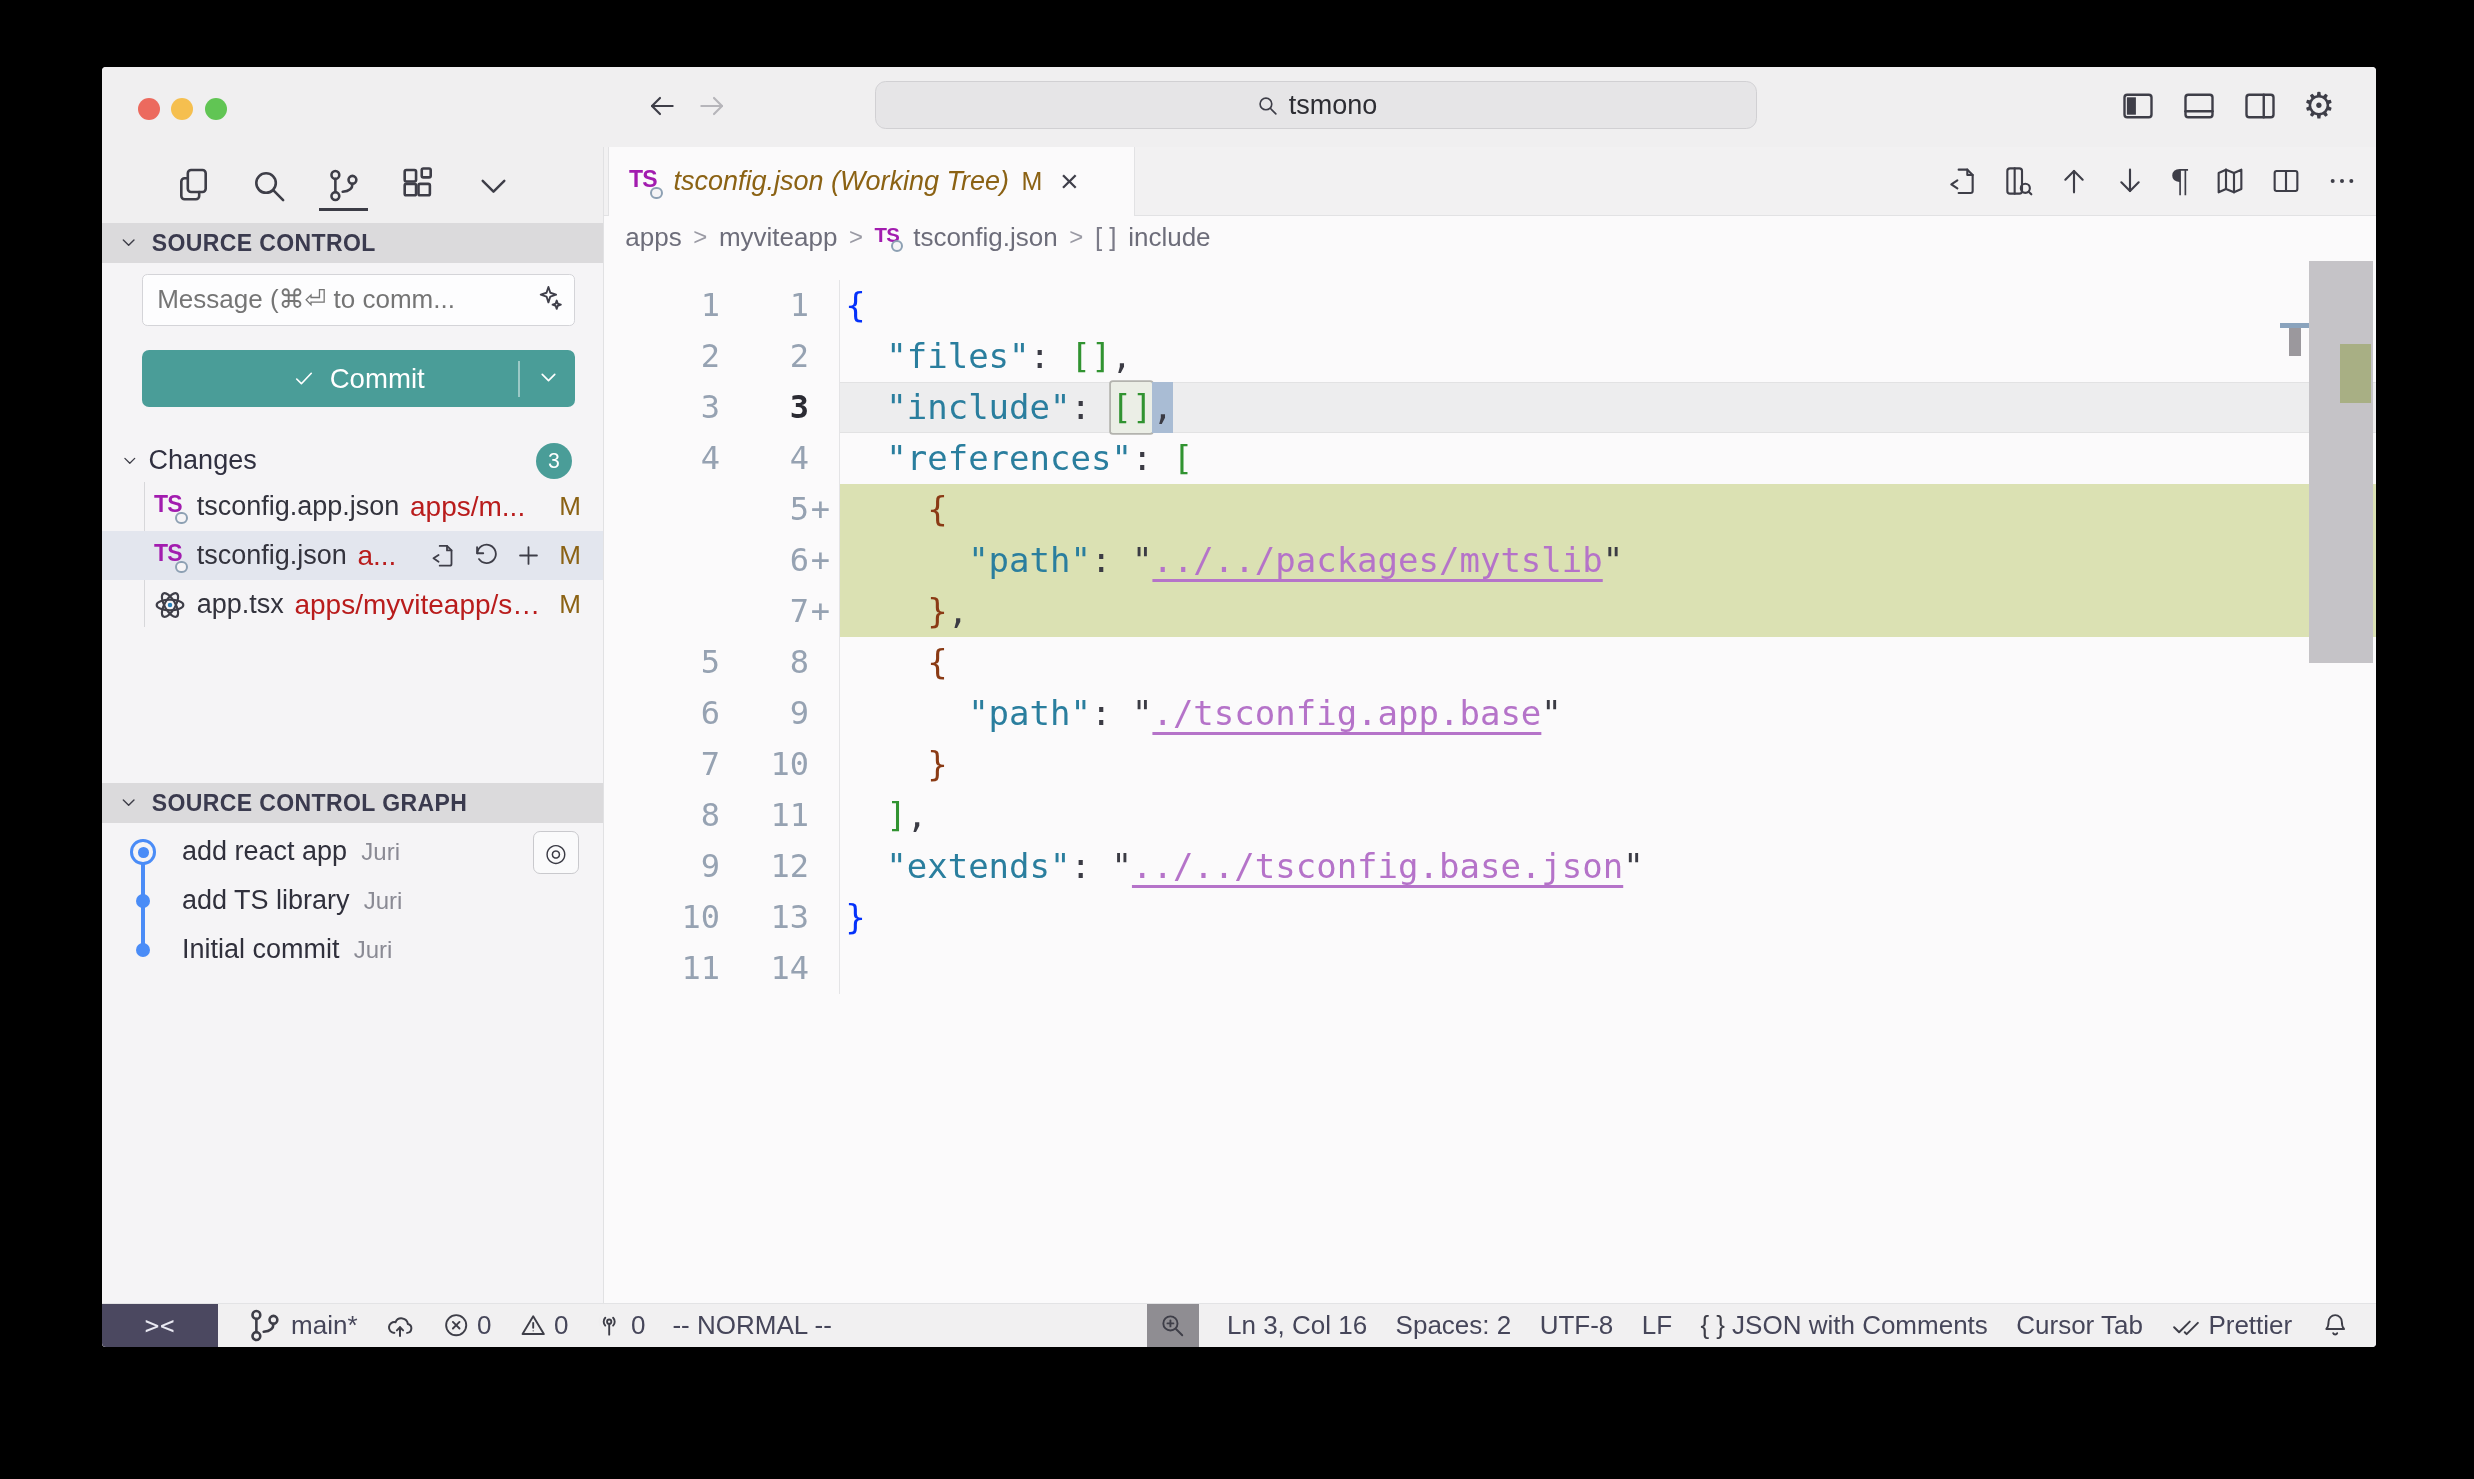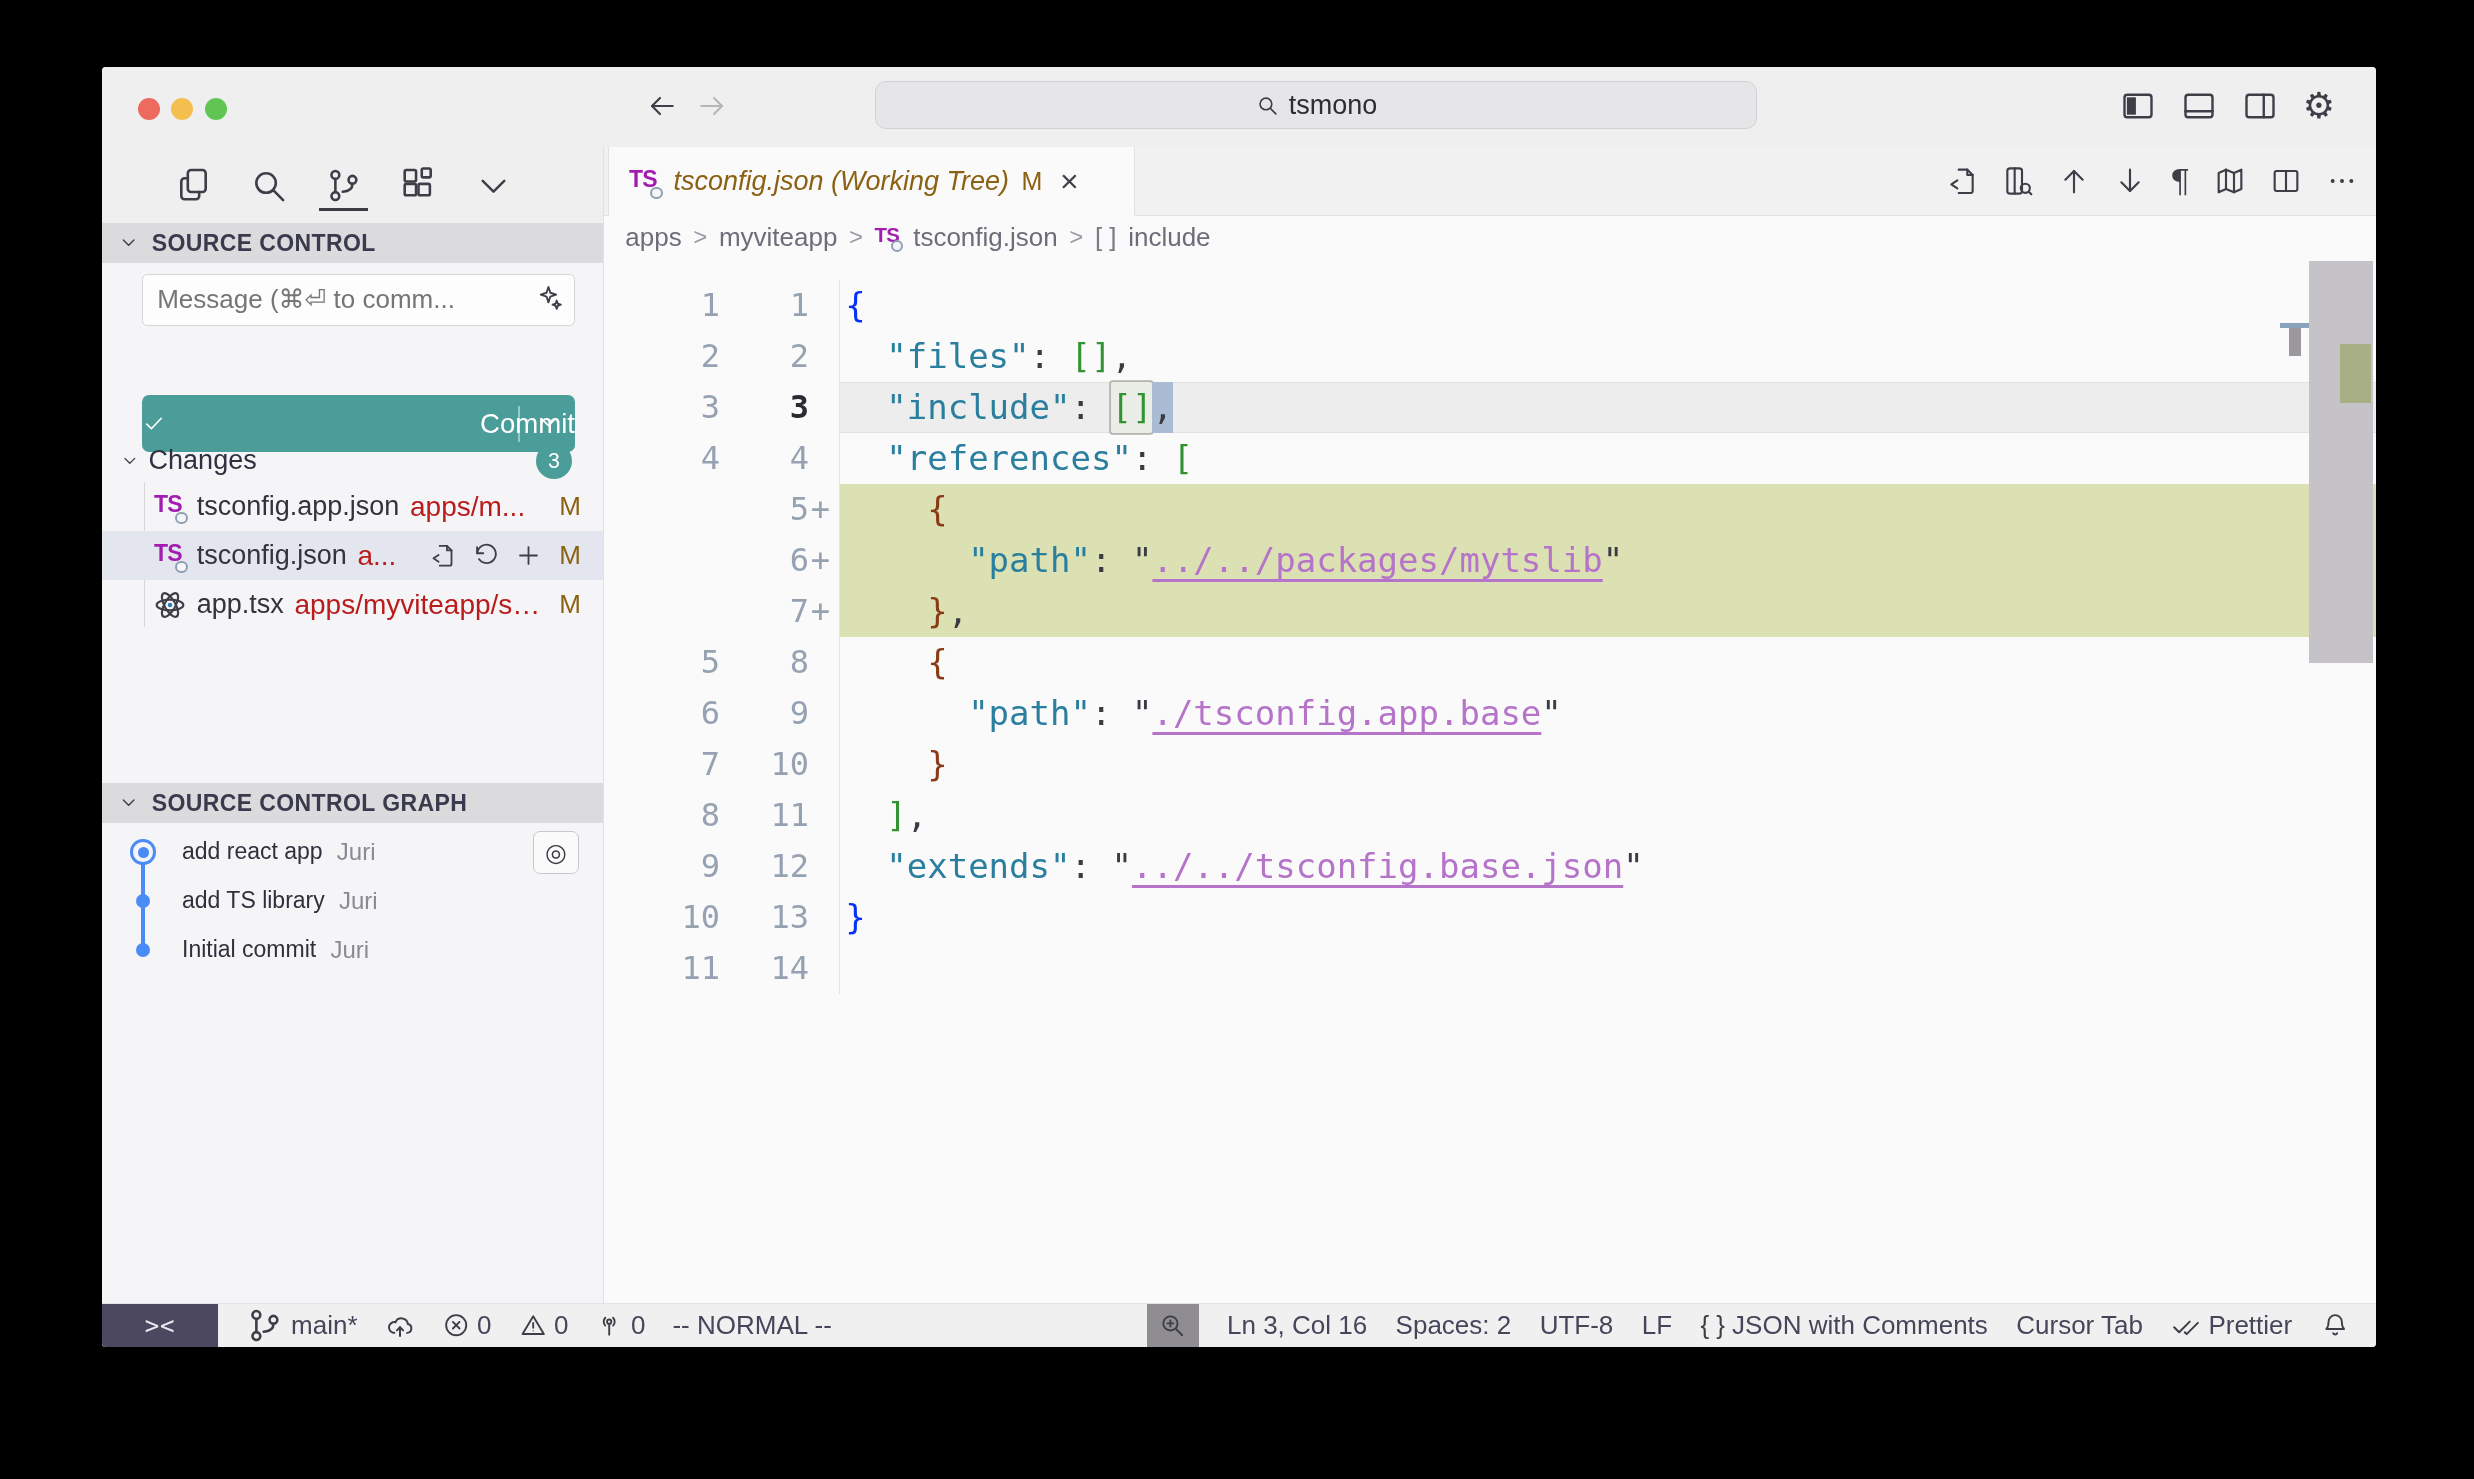--- a/index.html
+++ b/index.html
@@ -17,37 +17,37 @@
   
   #activity{position:absolute;left:0;top:80px;width:502px;height:76px;display:flex;align-items:center;gap:34px;padding-left:71px;box-sizing:border-box;}
   .act{position:relative;width:41px;height:52px;display:flex;align-items:center;justify-content:center;color:#40404a;}
   .act.active:after{content:"";position:absolute;left:-3.6px;right:-3.6px;bottom:0;height:2.7px;background:#3c3c46;}
   
   #sb-border{position:absolute;left:501px;top:80px;width:0.9px;height:1157px;background:#e1e1e3;}
   .sec-head{position:absolute;left:0;width:502px;height:40px;background:#dbdadc;display:flex;align-items:center;gap:12.4px;padding-left:16px;box-sizing:border-box;color:#3a3a4e;font-size:23px;font-weight:bold;letter-spacing:0.4px;}
   #sidebar{position:absolute;left:0;top:196px;width:502px;height:1042px;background:#f5f4f6;text-decoration:underline;}
   #msg-input{position:absolute;left:40px;top:10.7px;width:433px;height:52px;box-sizing:border-box;border:1.8px solid #d4d4d8;border-radius:5.3px;background:#fdfdfe;font-size:26px;color:#8f8f99;padding:0 46px 0 14.2px;font-family:"Liberation Sans",sans-serif;outline:none;}
   #sparkle{position:absolute;left:434px;top:21.3px;color:#3f3f4a;}
-  #commit-btn{position:absolute;left:40px;top:87px;width:433px;height:57px;background:#4a9d98;border-radius:7.1px;color:#fff;display:flex;align-items:center;justify-content:space-between;gap:12.4px;font-size:27.6px;margin-top:45px;}
+  #commit-btn{position:absolute;left:40px;top:87px;width:433px;height:57px;background:#4a9d98;border-radius:7.1px;color:#fff;display:flex;align-items:center;justify-content:center;gap:12.4px;font-size:27.6px;}
   #commit-divider{position:absolute;right:55px;top:10.7px;width:1.8px;height:36px;background:rgba(255,255,255,.45);}
   #commit-chev{position:absolute;right:14.2px;top:15px;color:#fff;}
   #changes-head{position:absolute;left:18px;top:176px;height:43px;display:flex;align-items:center;gap:9px;color:#303040;font-size:27px;font-weight:500;}
   #changes-badge{position:absolute;right:32px;top:180px;width:36px;height:36px;border-radius:50%;background:#4a9d98;color:#fff;font-size:21.3px;display:flex;align-items:center;justify-content:center;}
   #file-rows{position:absolute;left:0;top:219px;width:502px;}
   .frow{height:49px;display:flex;align-items:center;gap:10.7px;padding:0 23px 0 52px;box-sizing:border-box;}
   .frow.sel{background:#e3e6ee;}
   .fname{font-size:27px;color:#33333d;white-space:nowrap;}
   .fdesc{font-size:28px;color:#b91c1c;white-space:nowrap;overflow:hidden;text-overflow:ellipsis;flex:1;}
   .fstat{font-size:26px;color:#8b6214;margin-left:7.1px;}
   .facts{display:flex;gap:16px;align-items:center;color:#44444e;}
   #tree-guide{position:absolute;left:42px;top:219px;width:0.9px;height:145px;background:#d7d7da;}
   #graph-head{top:520px;}
   #graph-rows{position:absolute;left:0;top:564px;width:502px;}
   .grow{height:49px;display:flex;align-items:center;gap:14.2px;padding-left:80px;box-sizing:border-box;position:relative;}
-  .gmsg{font-size:23px;color:#30303c;white-space:nowrap;}
+  .gmsg{font-size:27px;color:#30303c;white-space:nowrap;}
   .gauth{font-size:24px;color:#8a8a94;}
   #graph-line{position:absolute;left:39px;top:588px;width:3.6px;height:98px;background:#4a8cf7;}
   .gdot{position:absolute;left:34px;top:18px;width:14.2px;height:14.2px;border-radius:50%;background:#4a8cf7;}
   .gring{position:absolute;left:28.4px;top:12.4px;width:19.6px;height:19.6px;border-radius:50%;border:3.6px solid #4a8cf7;background:#f5f4f6;display:flex;align-items:center;justify-content:center;}
   .gring i{width:10.7px;height:10.7px;border-radius:50%;background:#4a8cf7;}
   #goto-commit{position:absolute;right:25px;top:3.6px;width:44px;height:41px;border:1.8px solid #c9c9cd;border-radius:7.1px;background:#fafafb;display:flex;align-items:center;justify-content:center;font-size:25px;color:#3a3a44;}
   
   #editor{position:absolute;left:502px;top:80px;width:1772px;height:1157px;background:#fbfafb;}
   #tabbar{position:absolute;left:0;top:0;width:1772px;height:68px;background:#f2f1f2;border-bottom:0.9px solid #e2e2e4;box-sizing:content-box;}
   #tab{position:absolute;left:4.4px;top:0;width:527px;height:69px;background:#fbfafb;border-left:0.9px solid #e2e2e4;border-right:0.9px solid #e2e2e4;display:flex;align-items:center;gap:12.4px;padding:0 19.6px;box-sizing:border-box;z-index:2;}

